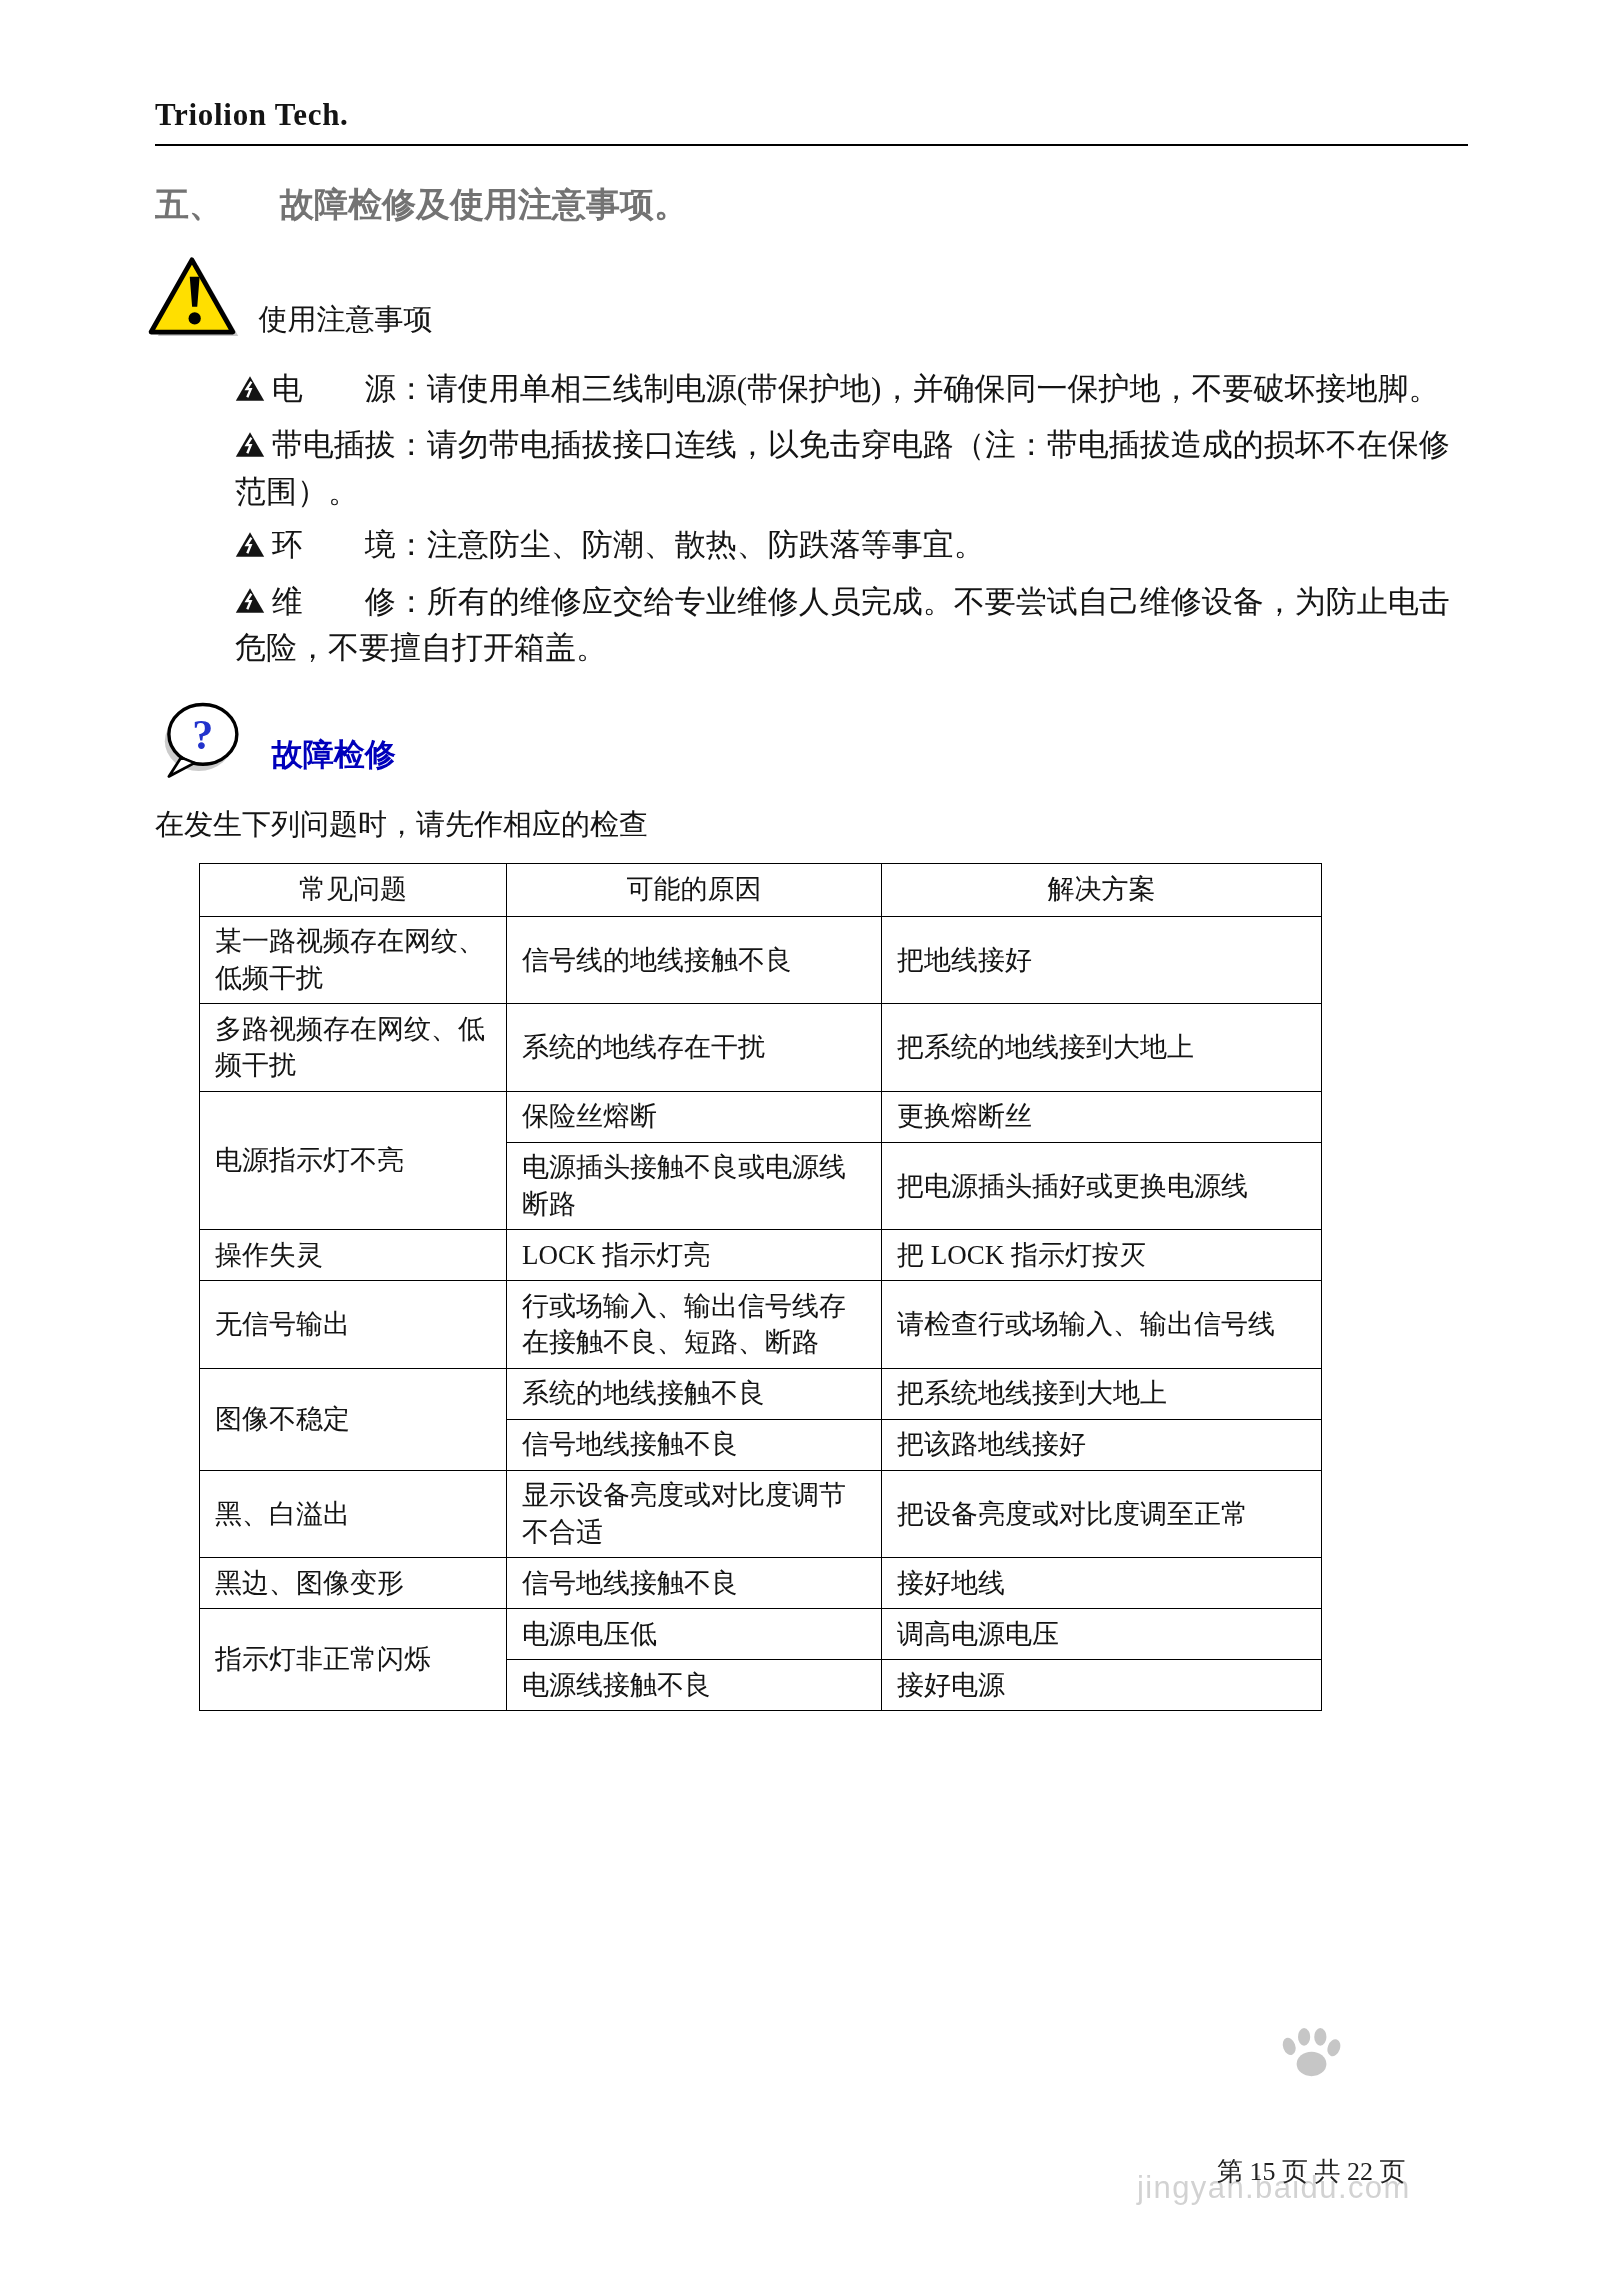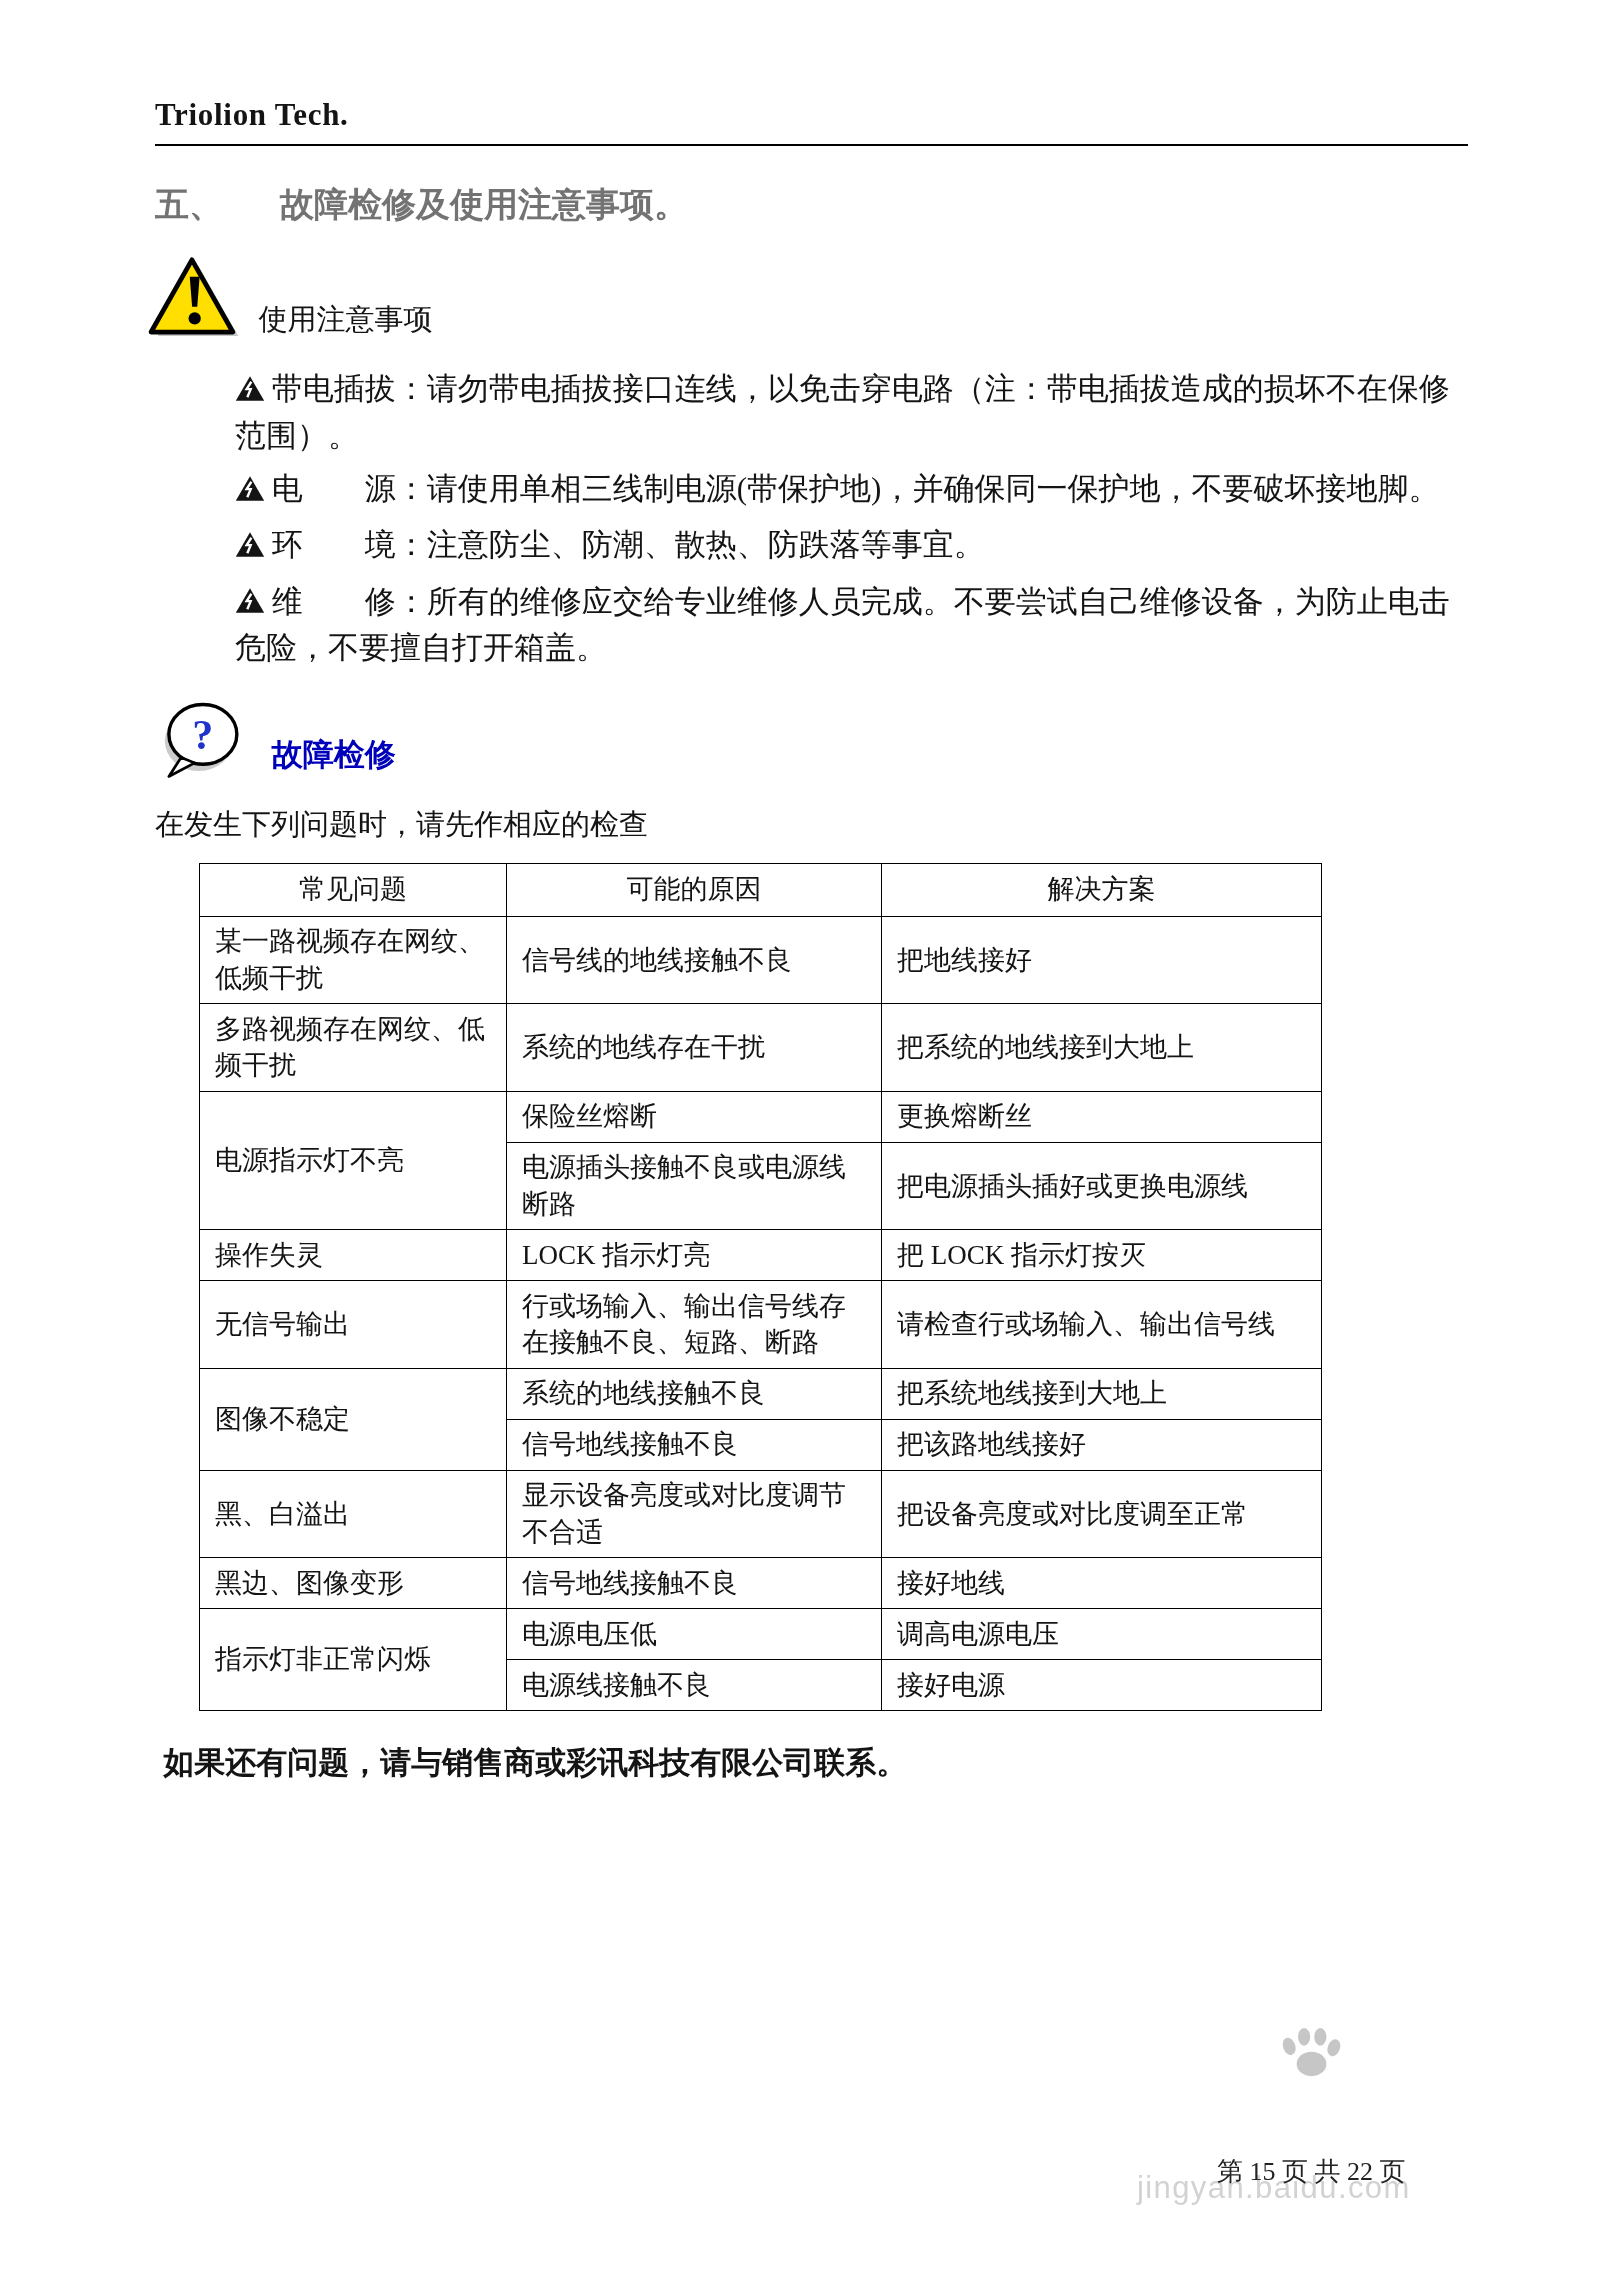--- a/index.html
+++ b/index.html
@@ -84,25 +84,25 @@
         <circle cx="70" cy="90" r="9" fill="#000"></circle>
       </svg>
     </span>
     <span class="notice-label">使用注意事项</span>
   </div>
 
   <div class="notices">
     <p class="notice-item"><span class="caution-icon"><svg width="30" height="27" viewBox="0 0 44 40">
             <polygon points="22,2 43,38 1,38" fill="#141414"></polygon>
             <polyline points="24,10 17,21 23,21 18,33" stroke="#fff" stroke-width="3.5" fill="none"></polyline>
+          </svg></span><span>电　　源：请使用单相三线制电源(带保护地)，并确保同一保护地，不要破坏接地脚。</span></p>
+    <p class="notice-item"><span class="caution-icon"><svg width="30" height="27" viewBox="0 0 44 40">
+            <polygon points="22,2 43,38 1,38" fill="#141414"></polygon>
+            <polyline points="24,10 17,21 23,21 18,33" stroke="#fff" stroke-width="3.5" fill="none"></polyline>
           </svg></span><span>带电插拔：请勿带电插拔接口连线，以免击穿电路（注：带电插拔造成的损坏不在保修范围）。</span></p>
-    <p class="notice-item"><span class="caution-icon"><svg width="30" height="27" viewBox="0 0 44 40">
-            <polygon points="22,2 43,38 1,38" fill="#141414"></polygon>
-            <polyline points="24,10 17,21 23,21 18,33" stroke="#fff" stroke-width="3.5" fill="none"></polyline>
-          </svg></span><span>电　　源：请使用单相三线制电源(带保护地)，并确保同一保护地，不要破坏接地脚。</span></p>
     <p class="notice-item"><span class="caution-icon"><svg width="30" height="27" viewBox="0 0 44 40">
             <polygon points="22,2 43,38 1,38" fill="#141414"></polygon>
             <polyline points="24,10 17,21 23,21 18,33" stroke="#fff" stroke-width="3.5" fill="none"></polyline>
           </svg></span><span>环　　境：注意防尘、防潮、散热、防跌落等事宜。</span></p>
     <p class="notice-item"><span class="caution-icon"><svg width="30" height="27" viewBox="0 0 44 40">
             <polygon points="22,2 43,38 1,38" fill="#141414"></polygon>
             <polyline points="24,10 17,21 23,21 18,33" stroke="#fff" stroke-width="3.5" fill="none"></polyline>
           </svg></span><span>维　　修：所有的维修应交给专业维修人员完成。不要尝试自己维修设备，为防止电击危险，不要擅自打开箱盖。</span></p>
   </div>
 
@@ -187,21 +187,20 @@
         <td>电源电压低</td>
         <td>调高电源电压</td>
       </tr>
       <tr>
         <td>电源线接触不良</td>
         <td>接好电源</td>
       </tr>
     </tbody>
   </table>
 
-  <p class="closing">如果还有问题，请与销售商或彩讯科技有限公司联系。</p>
 
   <div class="watermark">
     <div class="wm-logo">
       <span class="wm-paw">
         <svg width="65" height="57" viewBox="0 0 96 84">
           <g fill="#c6c6c6">
             <ellipse cx="18" cy="30" rx="9" ry="13" transform="rotate(-20 18 30)"></ellipse>
             <ellipse cx="40" cy="16" rx="9" ry="13"></ellipse>
             <ellipse cx="64" cy="16" rx="9" ry="13"></ellipse>
             <ellipse cx="84" cy="32" rx="9" ry="13" transform="rotate(20 84 32)"></ellipse>

